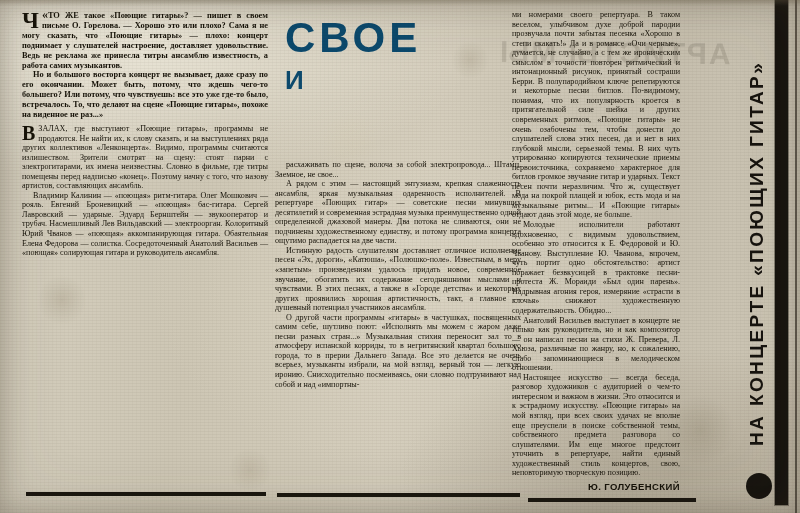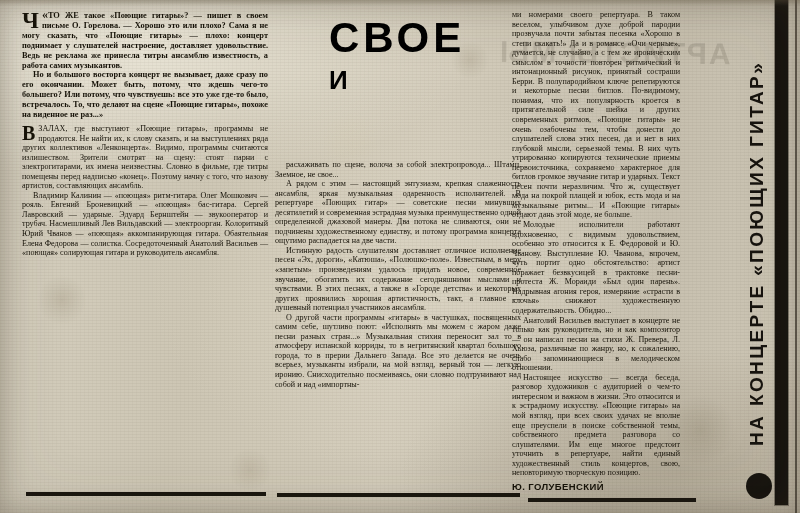--- a/index.html
+++ b/index.html
@@ -164,43 +164,43 @@
   }
 
   
   #headline {
     position: absolute;
     left: 285px;
     top: 16px;
     width: 240px;
     font-family: "Liberation Sans", sans-serif;
     font-weight: 700;
-    color: #000000;
+    color: #0c4a6e;
     letter-spacing: 1px;
-    margin-left: 44px;
   }
   #hl-line1 {
     font-size: 42px;
     line-height: 44px;
     letter-spacing: 4px;
   }
   #hl-line2 {
     font-size: 26px;
     line-height: 40px;
     letter-spacing: 2px;
   }
   #hl-line3 {
     font-size: 42px;
     line-height: 44px;
     letter-spacing: 3px;
   }
 
   
   #signature {
     margin-top: 4px;
+    text-align: right;
     font-family: "Liberation Sans", sans-serif;
     font-weight: 700;
     font-size: 9.5px;
     letter-spacing: .4px;
     text-indent: 0;
   }
 
   
   .bottom-rule {
     position: absolute;

